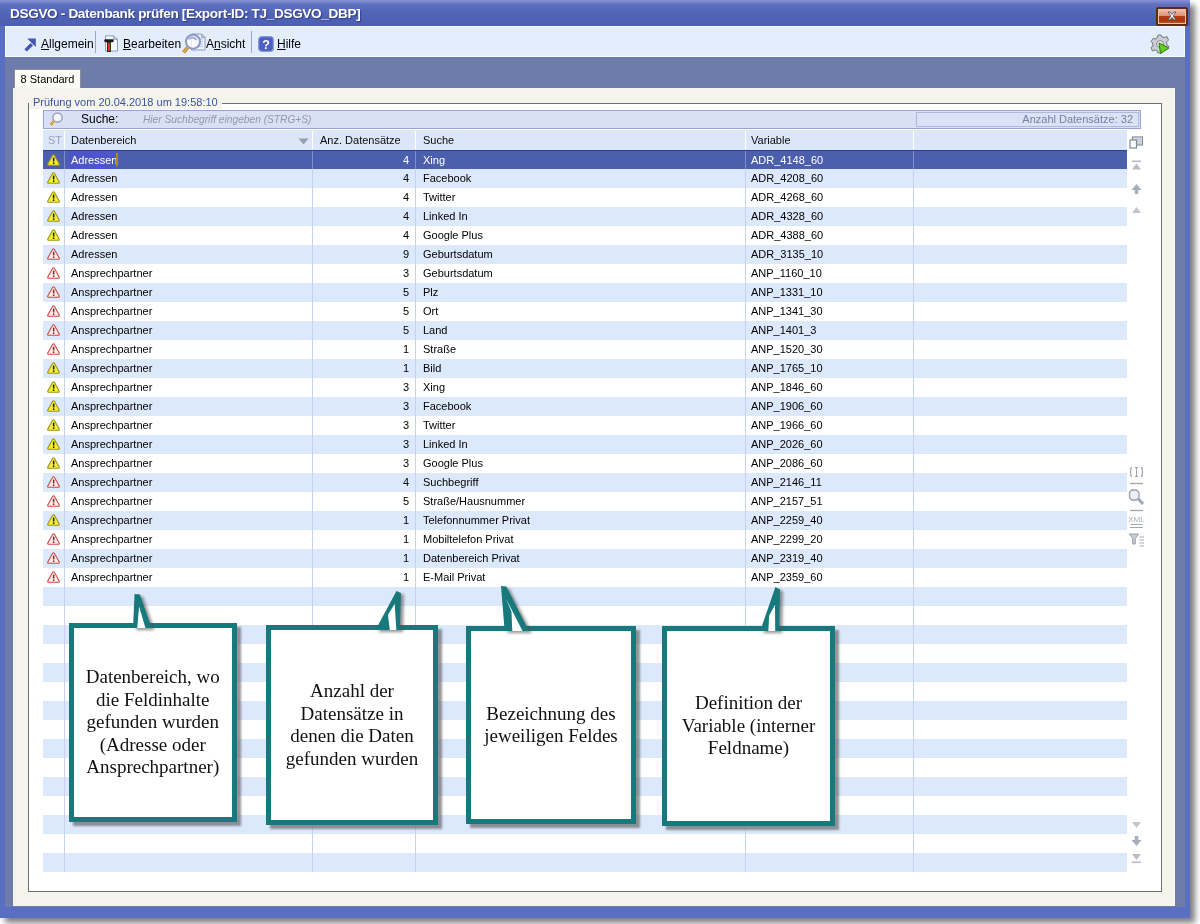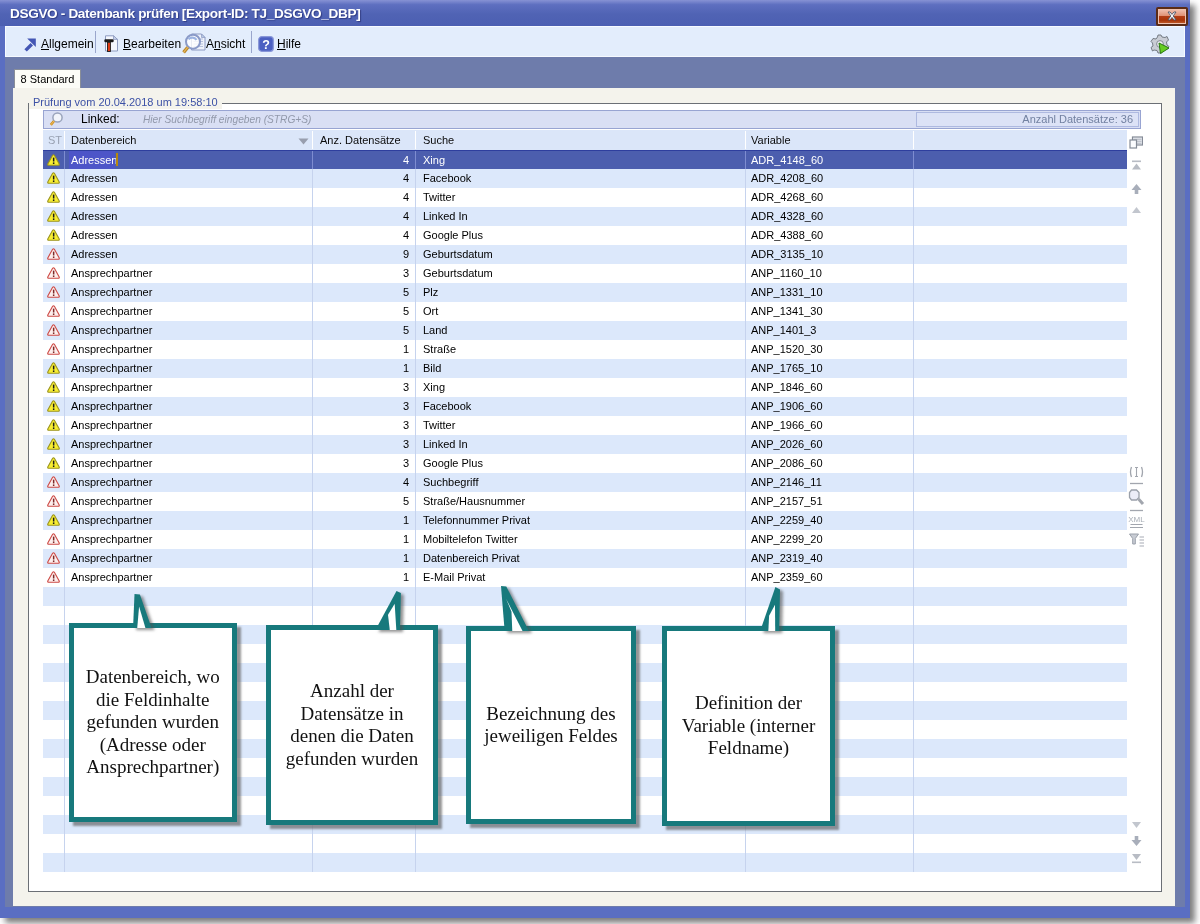--- a/index.html
+++ b/index.html
@@ -116,23 +116,23 @@
     </div>
  <div id="groupbox"></div>
  <div id="grouplbl">Prüfung vom 20.04.2018 um 19:58:10</div>
 
  <div id="searchbar"></div>
  <svg style="left:49px;top:111px;z-index:2" width="16" height="16" viewBox="0 0 16 16">
    <circle cx="8.5" cy="6.5" r="4.6" fill="#f2f5fb" stroke="#9aa4bc" stroke-width="1.5"></circle>
    <path d="M5 10 L1.8 13.8" stroke="#d09020" stroke-width="2.6"></path>
    <path d="M5 10 L1.8 13.8" stroke="#f0c060" stroke-width="1"></path>
  </svg>
- <span class="abs" id="suchelbl">Linked:</span>
+ <span class="abs" id="suchelbl">Suche:</span>
  <span class="abs" id="placeholder">Hier Suchbegriff eingeben (STRG+S)</span>
- <div id="countbox">Anzahl Datensätze: 36</div>
+ <div id="countbox">Anzahl Datensätze: 32</div>
 
  <div id="header">
    <span style="left:5px;color:#99a2b2">ST</span>
    <span style="left:28px">Datenbereich</span>
    <span style="left:277px">Anz. Datensätze</span>
    <span style="left:380px">Suche</span>
    <span style="left:708px">Variable</span>
  </div>
  <svg style="left:298px;top:138px;z-index:4" width="11" height="7" viewBox="0 0 11 7">
    <path d="M0.5 0.5 L10.5 0.5 L5.5 6.5 Z" fill="#989eae"></path>
@@ -421,21 +421,21 @@
 <div class="row" style="top:530px">
       <span class="ic">
         <svg width="13" height="12" viewBox="0 0 13 12">
           <path d="M5.6 1.3 Q6.5 0.2 7.4 1.3 L12.2 9.9 Q12.6 11.2 11.3 11.2 L1.7 11.2 Q0.4 11.2 0.8 9.9 Z" fill="#fdeeed" stroke="#cd4a45" stroke-width="1.1"></path>
           <rect x="5.9" y="3.6" width="1.5" height="3.9" fill="#7a2a28"></rect>
           <rect x="5.9" y="8.4" width="1.5" height="1.6" fill="#7a2a28"></rect>
         </svg>
       </span>
       <span class="d">Ansprechpartner</span>
       <span class="n">1</span>
-      <span class="f">Mobiltelefon Twitter</span>
+      <span class="f">Mobiltelefon Privat</span>
       <span class="v">ANP_2299_20</span>
     </div>
 <div class="row" style="top:549px">
       <span class="ic">
         <svg width="13" height="12" viewBox="0 0 13 12">
           <path d="M5.6 1.3 Q6.5 0.2 7.4 1.3 L12.2 9.9 Q12.6 11.2 11.3 11.2 L1.7 11.2 Q0.4 11.2 0.8 9.9 Z" fill="#fdeeed" stroke="#cd4a45" stroke-width="1.1"></path>
           <rect x="5.9" y="3.6" width="1.5" height="3.9" fill="#7a2a28"></rect>
           <rect x="5.9" y="8.4" width="1.5" height="1.6" fill="#7a2a28"></rect>
         </svg>
       </span>

